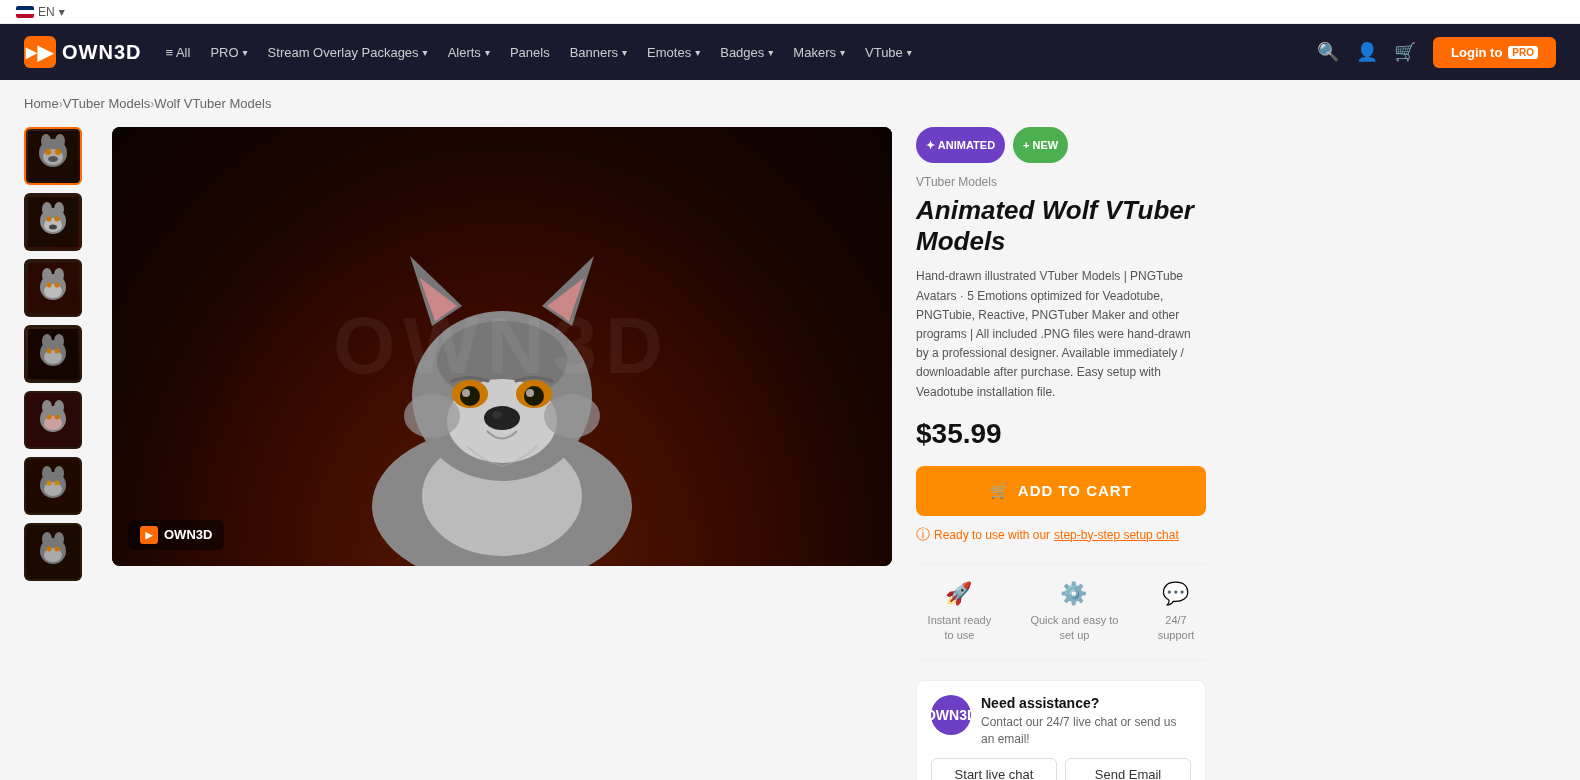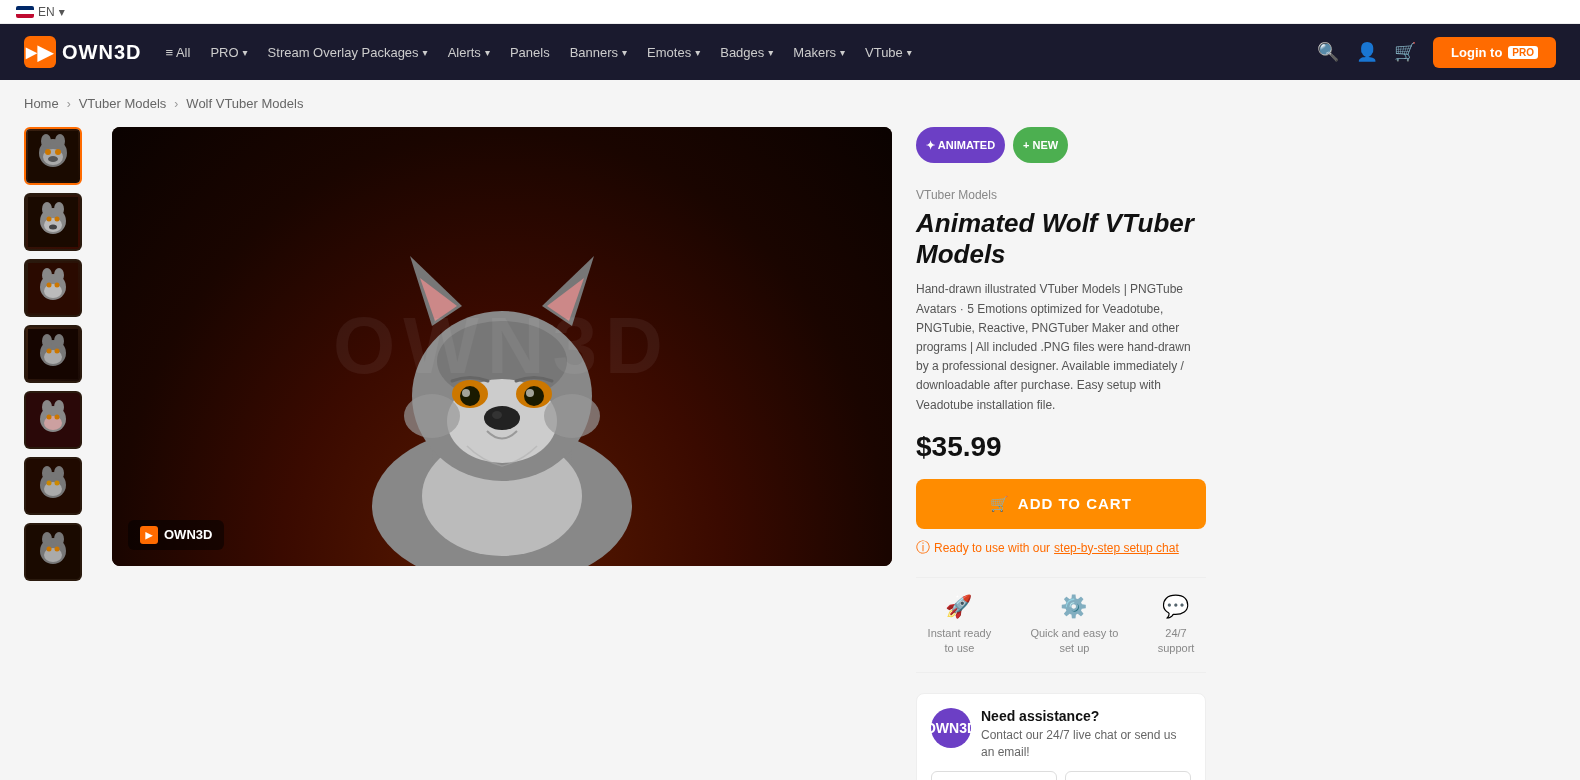--- a/index.html
+++ b/index.html
@@ -23,21 +23,21 @@
     .login-btn { background: #ff6b00; color: #fff; border: none; padding: 8px 18px; border-radius: 6px; font-size: 13px; font-weight: 700; cursor: pointer; display: flex; align-items: center; gap: 6px; }
     .login-btn .pro-badge { background: #fff; color: #ff6b00; font-size: 10px; font-weight: 900; padding: 1px 4px; border-radius: 3px; }
 
     
     .main-layout { display: flex; min-height: calc(100vh - 80px); }
 
     
     .content-area { flex: 1; padding: 16px 24px; max-width: 1290px; }
 
     
-    .breadcrumb { display: flex; align-items: flex-end; gap: 8px; margin-bottom: 16px; font-size: 13px; color: #666; }
+    .breadcrumb { display: flex; align-items: flex-end; margin-bottom: 16px; font-size: 13px; color: #666; }
     .breadcrumb a { color: #666; text-decoration: none; }
     .breadcrumb-sep { color: #999; font-size: 12px; }
 
     
     .product-area { display: flex; gap: 24px; }
 
     
     .thumbnails { display: flex; flex-direction: column; gap: 8px; width: 64px; }
     .thumb { width: 58px; height: 58px; border-radius: 6px; overflow: hidden; background: #2a1a0e; border: 2px solid transparent; cursor: pointer; }
     .thumb.active { border-color: #ff6b00; }
@@ -48,21 +48,21 @@
     .main-image { width: 100%; background: #1a0a00; border-radius: 8px; overflow: hidden; position: relative; aspect-ratio: 16/9; display: flex; align-items: center; justify-content: center; }
     .main-image-content { width: 100%; height: 100%; background: radial-gradient(ellipse at center bottom, #5a1a00 0%, #3a0a00 40%, #1a0500 70%, #0a0200 100%); position: relative; display: flex; align-items: center; justify-content: center; }
     .main-image-label { position: absolute; top: 20%; color: white; font-size: 52px; font-weight: 900; letter-spacing: 4px; text-shadow: 2px 2px 8px rgba(0,0,0,0.8); }
     .wolf-svg-wrap { position: absolute; bottom: 0; left: 50%; transform: translateX(-50%); width: 420px; height: 360px; }
     .watermark { position: absolute; top: 50%; left: 50%; transform: translate(-50%, -50%); font-size: 80px; font-weight: 900; color: rgba(255,255,255,0.06); letter-spacing: 8px; pointer-events: none; }
     .logo-watermark { position: absolute; bottom: 16px; left: 16px; background: rgba(0,0,0,0.5); border-radius: 6px; padding: 6px 12px; color: white; font-size: 13px; font-weight: 700; display: flex; align-items: center; gap: 6px; }
     .logo-watermark-icon { width: 18px; height: 18px; background: #ff6b00; border-radius: 3px; display: flex; align-items: center; justify-content: center; font-size: 9px; }
 
     
     .sidebar { width: 290px; min-width: 290px; }
-    .badges { display: flex; gap: 8px; margin-bottom: 25px; }
+    .badges { display: flex; gap: 8px; margin-bottom: 12px; }
     .badge-animated { background: #6c3fc5; color: white; font-size: 11px; font-weight: 700; padding: 4px 10px; border-radius: 20px; display: flex; align-items: center; gap: 4px; }
     .badge-new { background: #4caf50; color: white; font-size: 11px; font-weight: 700; padding: 12px 10px; border-radius: 20px; display: flex; align-items: center; gap: 4px; }
     .product-category { color: #888; font-size: 12px; margin-bottom: 6px; }
     .product-title { font-size: 26px; font-weight: 800; color: #111; margin-bottom: 10px; line-height: 1.2; font-style: italic; }
     .product-desc { font-size: 12px; color: #555; line-height: 1.6; margin-bottom: 16px; }
     .product-price { font-size: 28px; font-weight: 800; color: #111; margin-bottom: 16px; }
     .add-to-cart-btn { width: 100%; background: #ff8c00; color: white; border: none; padding: 16px; border-radius: 8px; font-size: 15px; font-weight: 800; cursor: pointer; display: flex; align-items: center; justify-content: center; gap: 8px; letter-spacing: 1px; margin-bottom: 10px; }
     .setup-guide-link { color: #ff6b00; font-size: 12px; display: flex; align-items: center; gap: 4px; margin-bottom: 20px; }
     .setup-guide-link .info-icon { color: #ff6b00; font-size: 14px; }
     .features-row { display: flex; gap: 16px; justify-content: space-around; padding: 16px 0; border-top: 1px solid #eee; border-bottom: 1px solid #eee; margin-bottom: 20px; }

